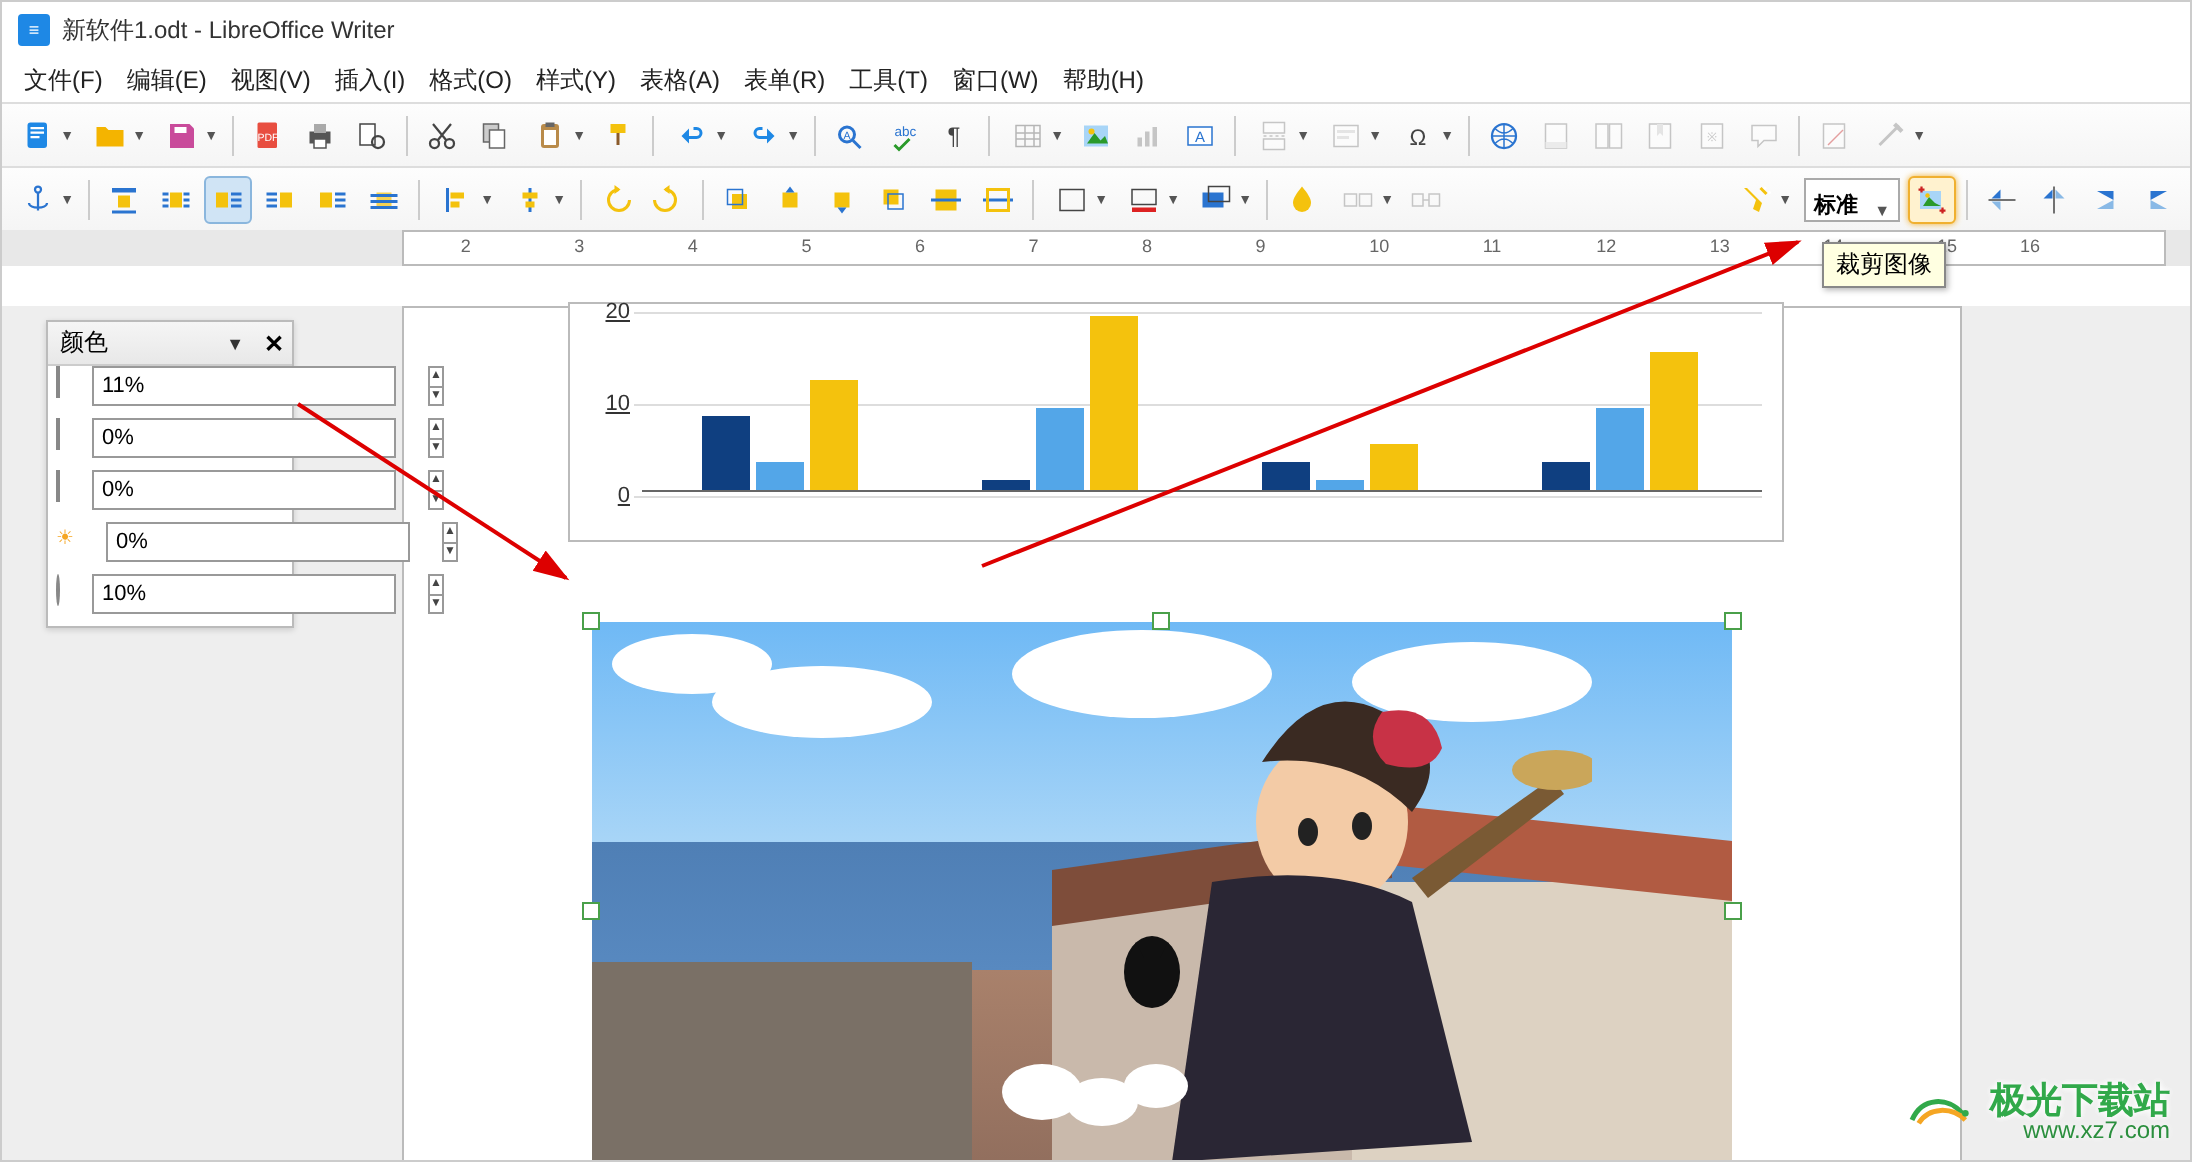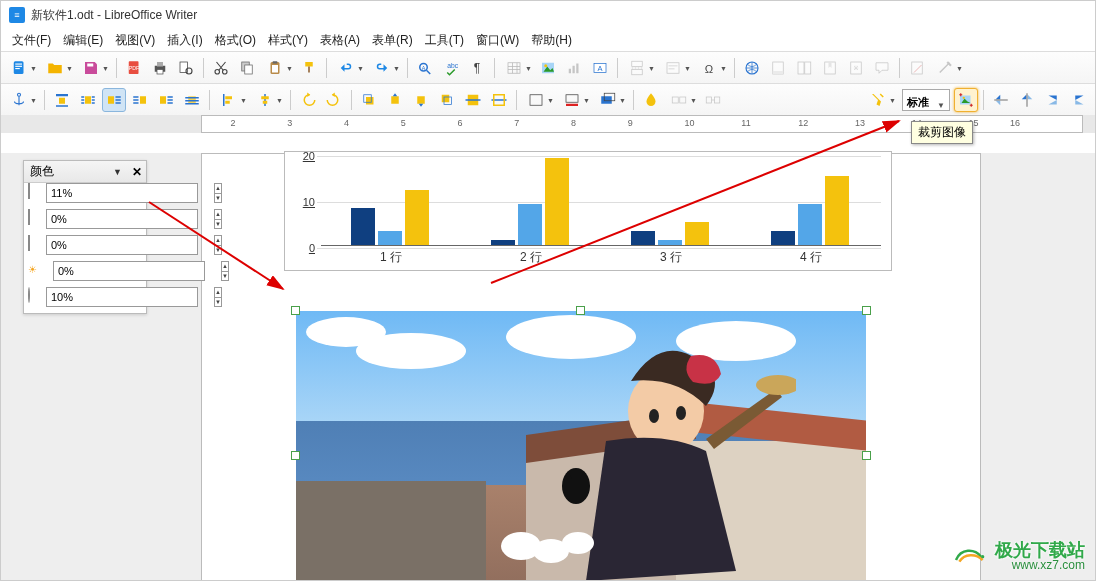--- a/index.html
+++ b/index.html
@@ -571,26 +571,20 @@
           <div class="bars-group" style="left: 309.5px;">
             <div class="bar" style="background: rgb(15, 63, 128); height: 13.8px;"></div>
             <div class="bar" style="background: rgb(83, 166, 232); height: 4.6px;"></div>
             <div class="bar" style="background: rgb(244, 194, 13); height: 23px;"></div>
           </div>
           <div class="bars-group" style="left: 449.5px;">
             <div class="bar" style="background: rgb(15, 63, 128); height: 13.8px;"></div>
             <div class="bar" style="background: rgb(83, 166, 232); height: 41.4px;"></div>
             <div class="bar" style="background: rgb(244, 194, 13); height: 69px;"></div>
           </div>
-        </div>
-      <div class="chart-cats" id="cats">
-          <div class="cat">1 行</div>
-          <div class="cat">2 行</div>
-          <div class="cat">3 行</div>
-          <div class="cat">4 行</div>
         </div>
     </div>
 
     <div class="imgsel">
       <div class="anchor-badge">⚓</div>
       <div class="imgbg">
         <div class="cloud" style="left:10px; top:6px; width:80px; height:30px;"></div>
         <div class="cloud" style="left:60px; top:22px; width:110px; height:36px;"></div>
         <div class="cloud" style="left:210px; top:4px; width:130px; height:44px;"></div>
         <div class="cloud" style="left:380px; top:10px; width:120px; height:40px;"></div>

